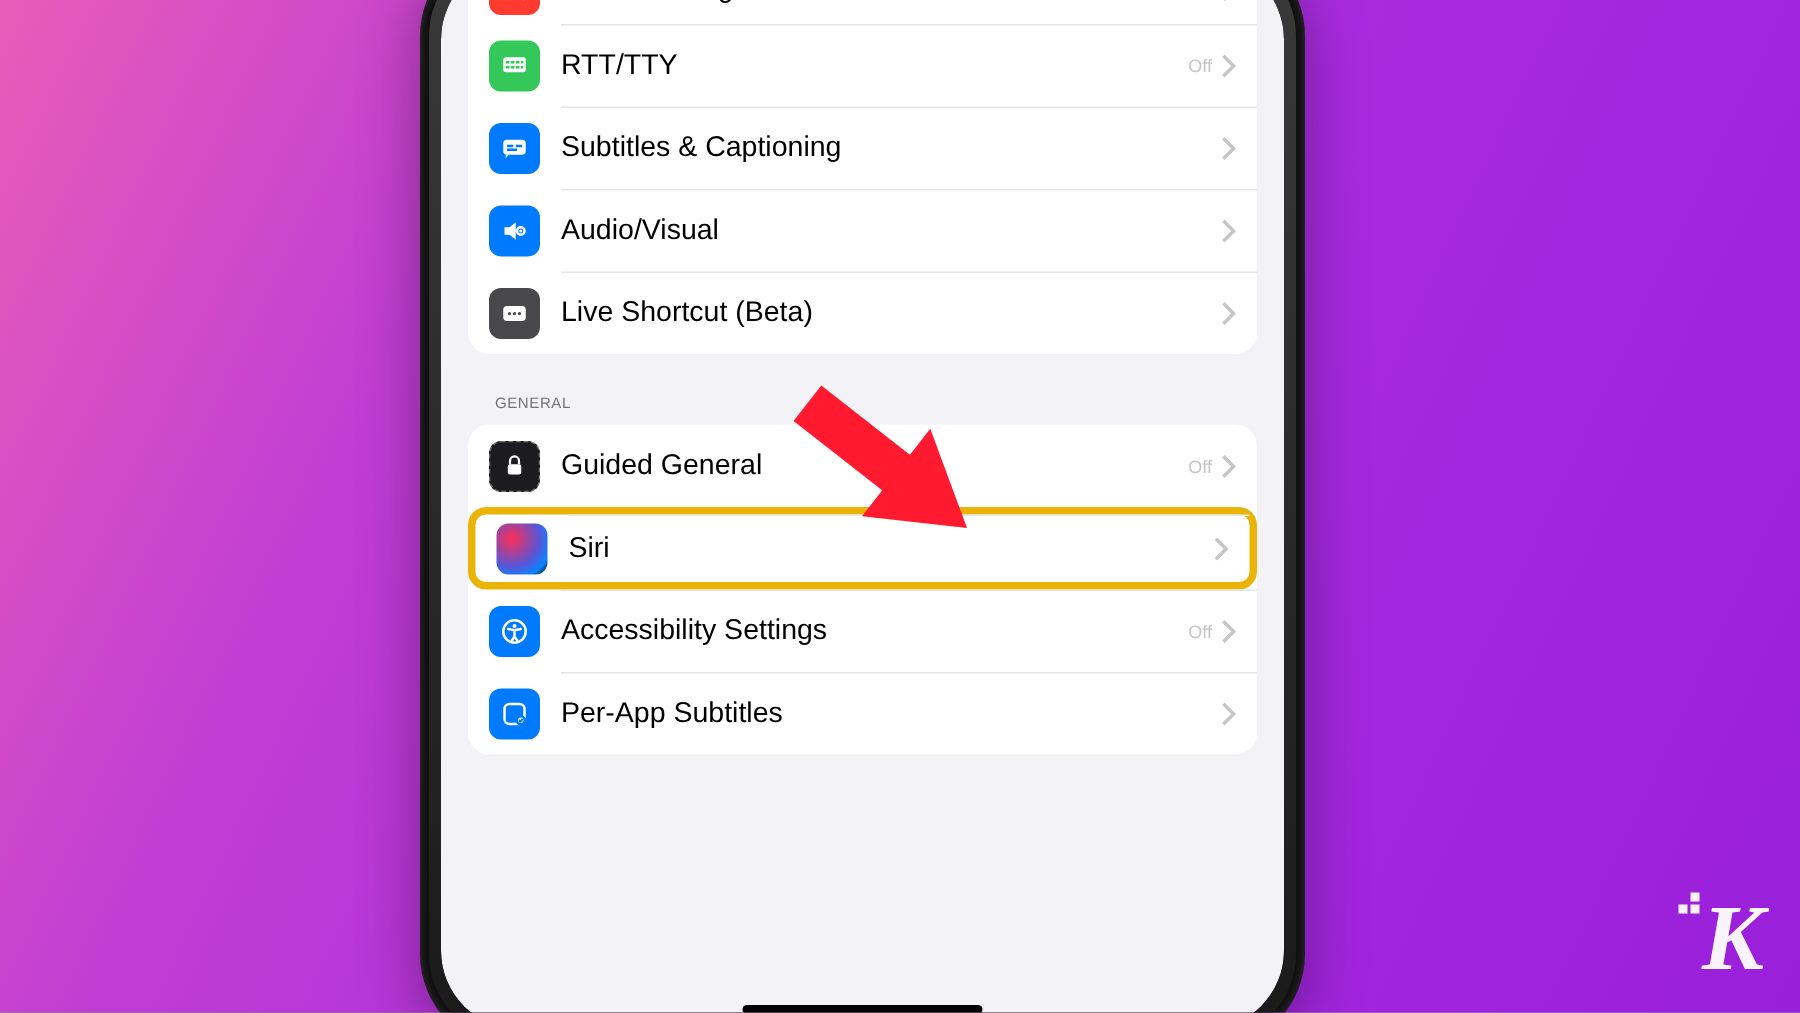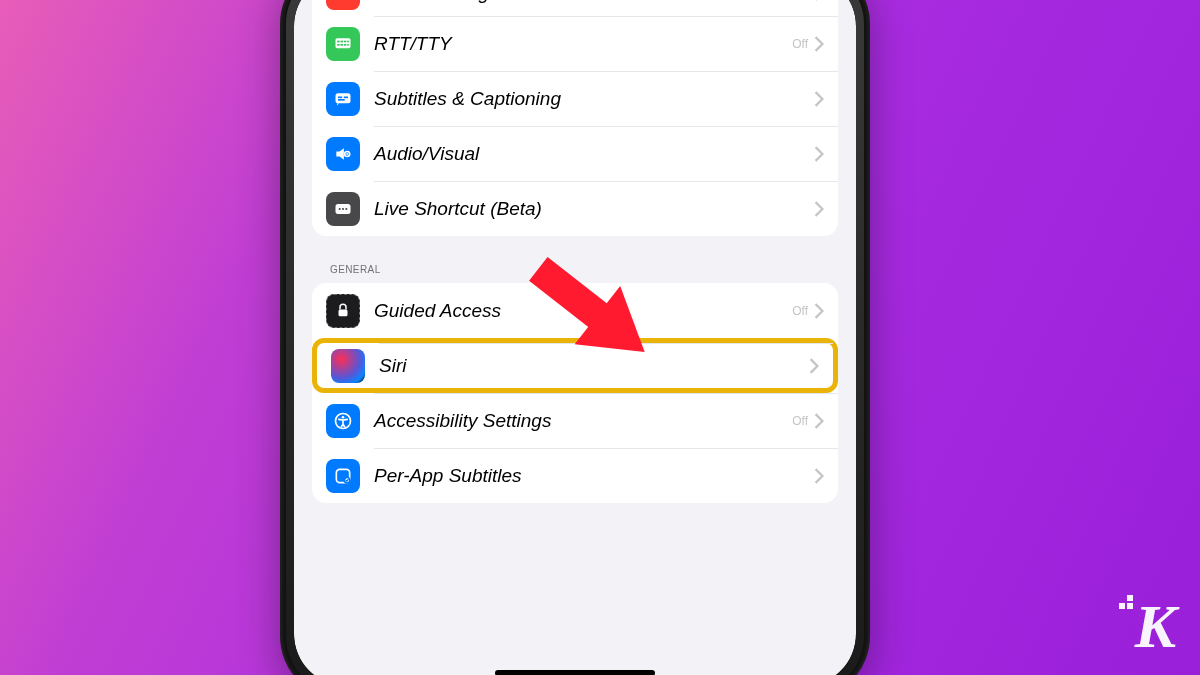--- a/index.html
+++ b/index.html
@@ -92,21 +92,20 @@
     margin-right: 14px;
     flex: none;
     display: flex; align-items: center; justify-content: center;
     color: #fff;
     font-size: 18px;
   }
   .row-label {
     flex: 1;
     font-size: 19px;
     color: #000;
-    font-style: italic;
   }
   .row-value {
     font-size: 12px;
     color: #c5c5c7;
     margin-right: 6px;
   }
   .chevron {
     color: #c5c5c7;
     flex: none;
   }
@@ -261,21 +260,21 @@
 
       <div class="section">
 
         <div class="row">
           <div class="row-icon bg-black">
             <svg width="18" height="18" viewBox="0 0 24 24" fill="#fff">
                 <rect x="6" y="10" width="12" height="9" rx="2"></rect>
                 <path d="M8 10V7a4 4 0 018 0v3" fill="none" stroke="#fff" stroke-width="2"></path>
               </svg>
           </div>
-          <div class="row-label">Guided Access</div>
+          <div class="row-label">Guided General</div>
           <div class="row-value">Off</div>
           <svg class="chevron" width="10" height="16" viewBox="0 0 8 14">
               <path d="M1 1l6 6-6 6" fill="none" stroke="#c5c5c7" stroke-width="2"></path>
             </svg>
         </div>
 
         <div class="row highlight">
           <div class="row-icon bg-siri"></div>
           <div class="row-label">Siri</div>
           <svg class="chevron" width="10" height="16" viewBox="0 0 8 14">

